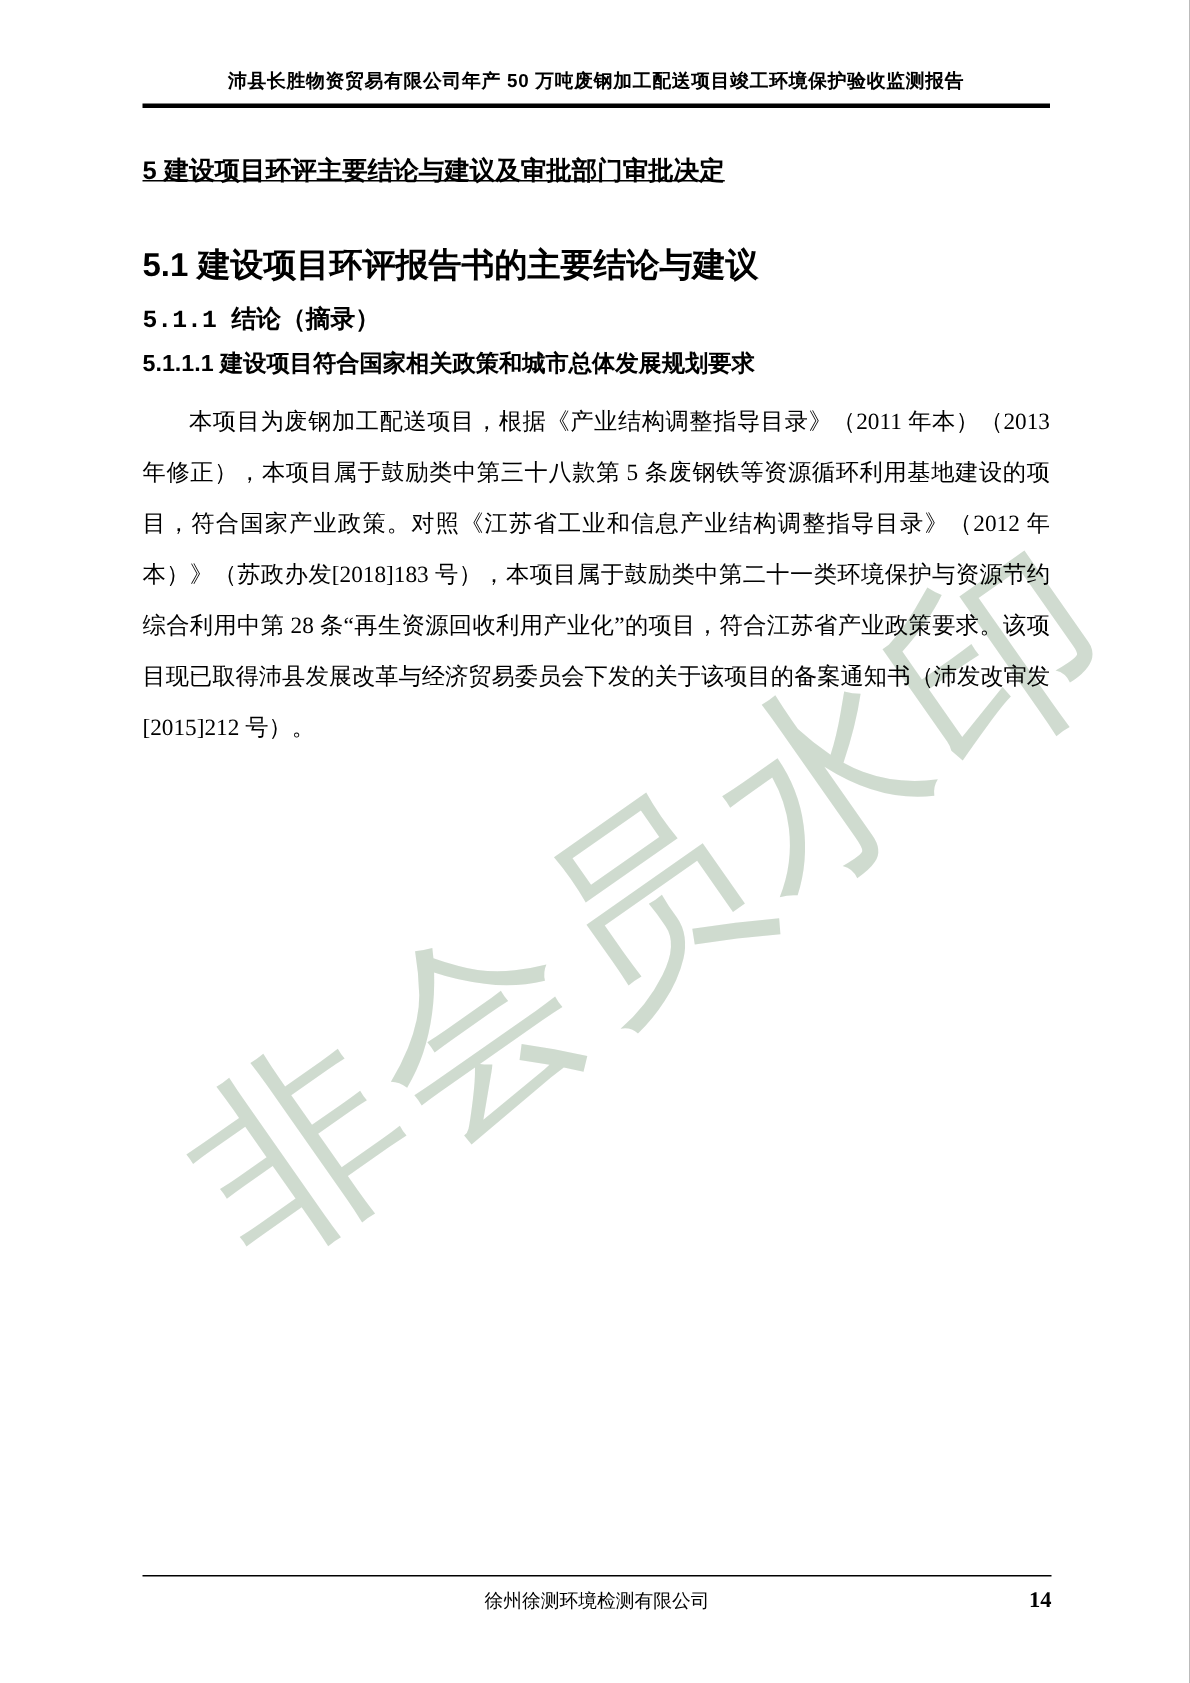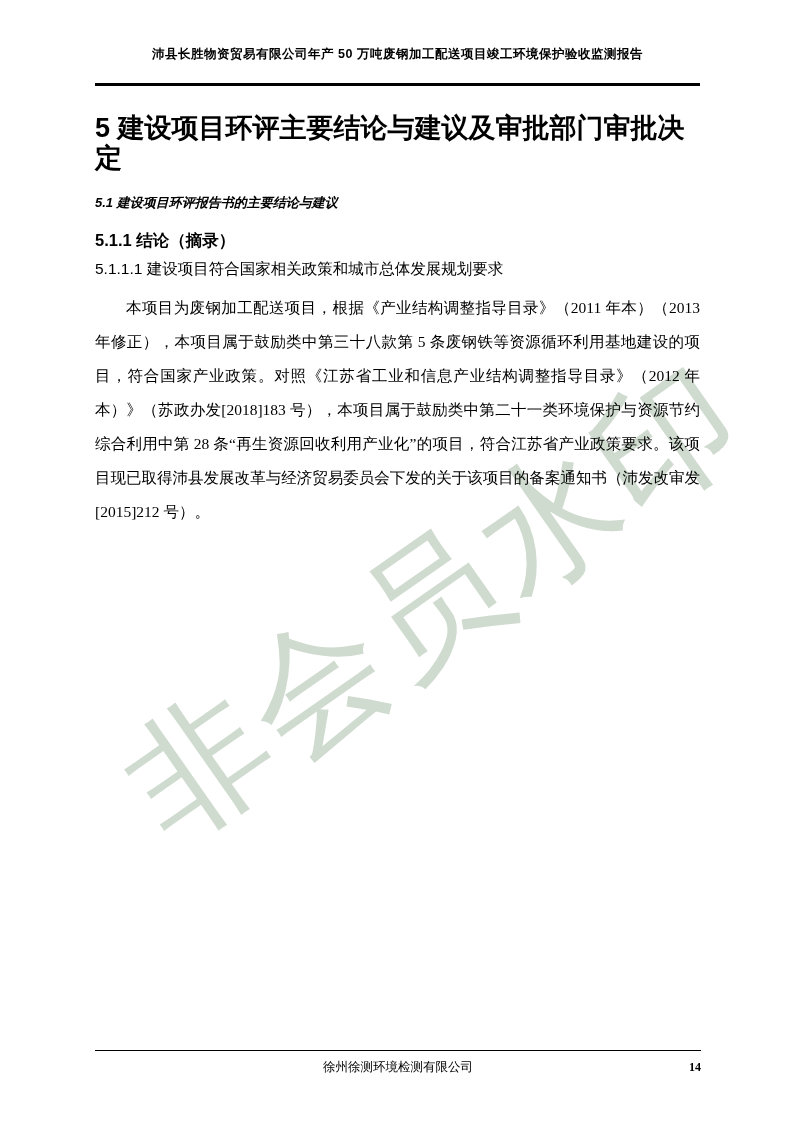--- a/index.html
+++ b/index.html
@@ -16,44 +16,44 @@
   }
   
   .doc-header{
     position:relative;z-index:1;
     text-align:center;
     font-family:"Liberation Sans","DejaVu Sans",sans-serif;
     font-weight:bold;
     font-size:12.5px;
     line-height:16px;
     letter-spacing:0.5px;
-    padding-bottom:21px;
+    padding-bottom:7px;
     border-bottom:3px solid #000;
   }
   
   .doc-body{position:relative;z-index:1;}
   .h1{
     font-family:"Liberation Sans","DejaVu Sans",sans-serif;
-    font-weight:bold;font-size:27px;line-height:30px;
+    font-weight:bold;font-size:17px;line-height:30px;
     margin:27px 0 16px 0;
+    text-decoration:underline;
   }
   .h2{
     font-family:"Liberation Sans","DejaVu Sans",sans-serif;
-    font-weight:bold;font-size:13px;line-height:22px;
-    margin:19px 0 0 0;
-    font-style:italic;
+    font-weight:bold;font-size:22px;line-height:22px;
+    margin:37px 0 0 0;
   }
   .h3{
-    font-family:Liberation Sans, sans-serif;
+    font-family:Liberation Mono, monospace;
     font-weight:bold;font-size:16.5px;line-height:22px;
     margin:15px 0 0 0;
   }
   .h4{
     font-family:"Liberation Sans","DejaVu Sans",sans-serif;
-    font-weight:normal;font-size:15.5px;line-height:31px;
+    font-weight:bold;font-size:15.5px;line-height:31px;
     margin:2px 0 2px 0;
   }
   .para{
     font-size:15.5px;
     line-height:34px;
     text-align:justify;
     text-indent:31px;
     margin:0;
   }
   .para:first-of-type{margin-top:7px;}
@@ -84,21 +84,21 @@
     line-height:16px;
   }
   .footer-company{
     display:block;
     text-align:center;
   }
   .footer-page{
     position:absolute;
     right:0;top:8px;
     font-weight:bold;
-    font-size:12px;
+    font-size:15px;
   }
 </style>
 </head>
 <body>
 
 <div class="page">
 
   <div class="watermark">非会员水印</div>
 
   <div class="doc-header">沛县长胜物资贸易有限公司年产 50 万吨废钢加工配送项目竣工环境保护验收监测报告</div>

